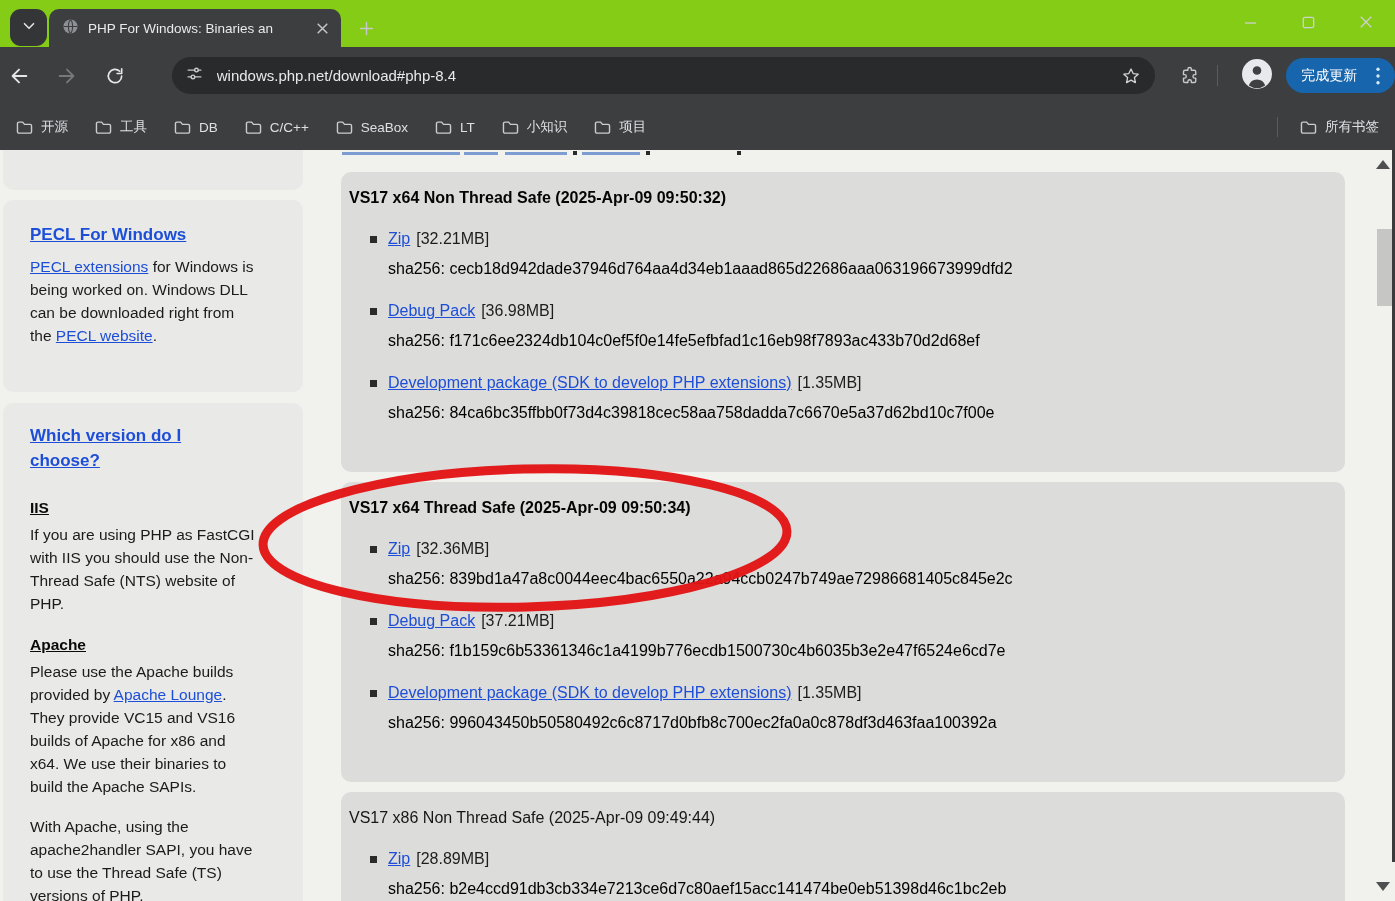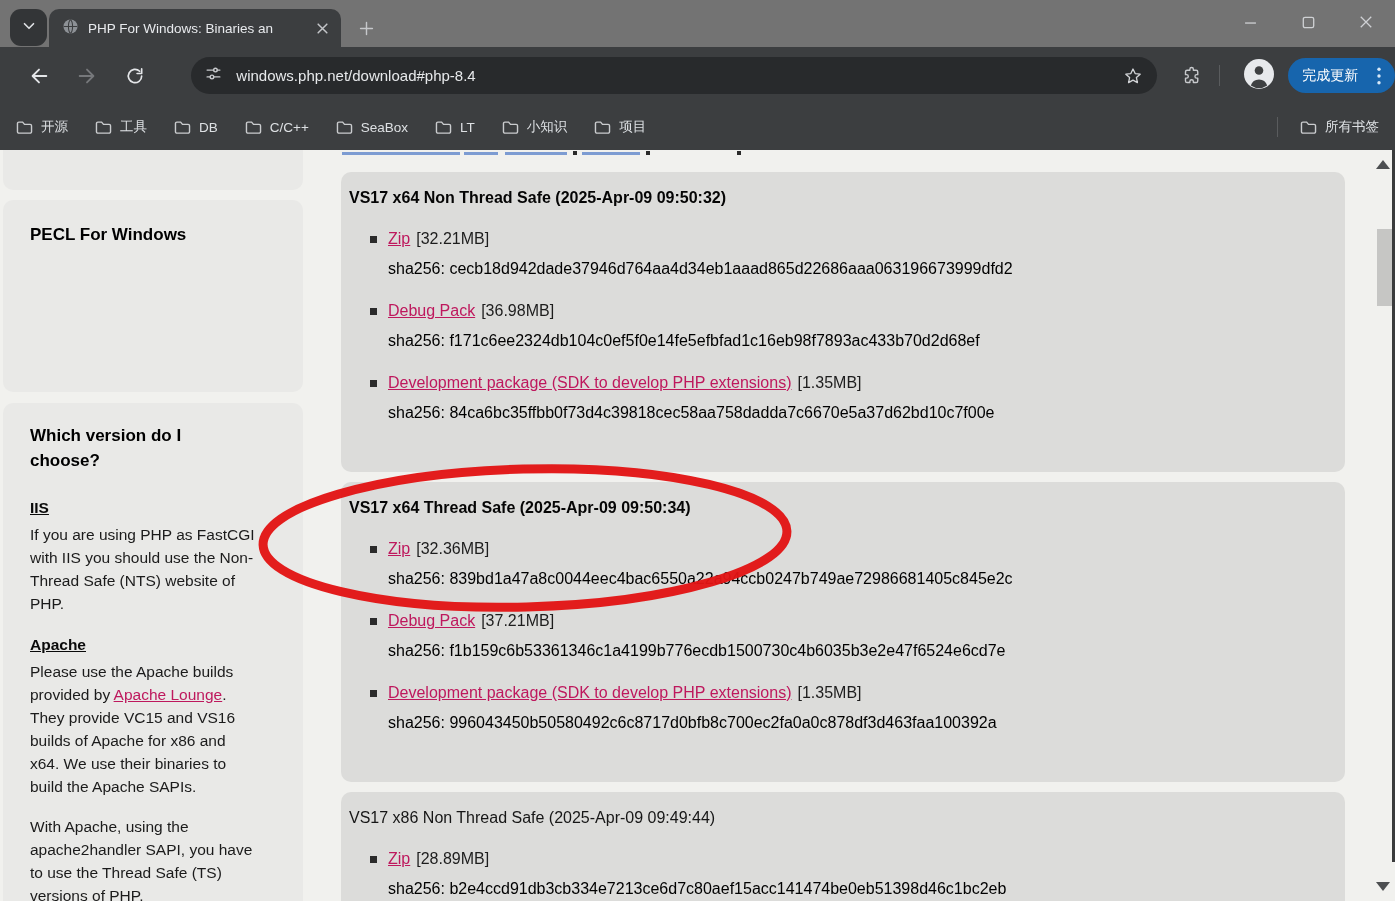--- a/index.html
+++ b/index.html
@@ -1,41 +1,41 @@
 <!DOCTYPE html>
 <html><head>
 <meta charset="utf-8">
 <style>
   * { box-sizing: border-box; }
   html,body { margin:0; padding:0; }
   body {
     width:1395px; height:901px; overflow:hidden; position:relative;
     font-family:"Liberation Sans", sans-serif; background:#f1f1ee;
   }
-  a { color:#be185d; text-decoration:underline; cursor:pointer; }
-
-  
-  .titlebar { position:absolute; top:0; left:0; width:100%; height:47px; background:#737373; }
+  a { color:#1d4ed8; text-decoration:underline; cursor:pointer; }
+
+  
+  .titlebar { position:absolute; top:0; left:0; width:100%; height:47px; background:#84cc16; }
   .tab-search-btn { position:absolute; left:10px; top:9px; width:37px; height:37px; border-radius:11px;
     background:#333537; display:flex; align-items:center; justify-content:center; }
   .tab { position:absolute; left:49px; top:9px; width:292px; height:38px; background:#3c3e40;
     border-radius:10px 10px 0 0; display:flex; align-items:center; padding:0 8px 0 13px; }
   .tab-title { flex:1; margin-left:9px; font-size:13.5px; color:#e8eaed; white-space:nowrap;
     overflow:hidden; position:relative; }
   .tab-fade { position:absolute; right:0; top:0; bottom:0; width:28px;
     background:linear-gradient(to right, rgba(60,62,64,0), #3c3e40); pointer-events:none; }
   .tab-close { width:22px; height:22px; display:flex; align-items:center; justify-content:center; border-radius:50%; }
   .newtab-btn { position:absolute; left:352px; top:14px; width:28px; height:28px;
     display:flex; align-items:center; justify-content:center; }
   .win-controls { position:absolute; right:0; top:0; height:47px; display:flex; }
   .win-btn { width:58px; height:44px; display:flex; align-items:center; justify-content:center; }
 
   
   .toolbar { position:absolute; top:47px; left:0; width:100%; height:57px; background:#3c3e40;
-    display:flex; align-items:center; padding-left:28px; }
+    display:flex; align-items:center; padding-left:8px; }
   .nav-btn { width:22px; display:flex; align-items:center; justify-content:center; margin-right:26px; }
   .addressbar { width:995px; height:37px; margin-left:20px; background:#282a2c; border-radius:19px;
     display:flex; align-items:center; padding:0 14px; }
   .url-text { margin-left:14px; font-size:15px; color:#e7e9eb; flex:1; white-space:nowrap; overflow:hidden; }
   .tool-sep { width:1px; height:21px; background:#5a5c5e; margin-left:16px; }
   .avatar { margin-left:24px; }
   .update-pill { margin-left:14px; width:110px; height:35px; border-radius:18px; background:#1765ad;
     display:flex; align-items:center; justify-content:center; gap:19px; color:#fff; font-size:14px; }
   .ext-btn { margin-left:25px; display:flex; }
   .star-btn { display:flex; }
@@ -53,21 +53,21 @@
   
   .clip-line { position:absolute; top:0; left:0; height:7px; width:100%; overflow:hidden; }
   .clip-blue { position:absolute; top:2px; height:3px; background:#7d9cd2; }
   .clip-dark { position:absolute; top:1px; height:4px; width:4px; background:#2a2a2a; }
 
   
   .side-box { position:absolute; left:3px; width:300px; background:#e9e9e7; border-radius:10px; }
   .box-partial { top:0; height:40px; border-radius:0 0 10px 10px; }
   .box-pecl { top:50px; height:192px; padding:22px 25px 0 27px; }
   .box-which { top:253px; height:600px; padding:20px 25px 0 27px; }
-  .side-h { margin:0; font-size:17px; font-weight:bold; color:#000000; line-height:25px; white-space:pre-line; }
+  .side-h { margin:0; font-size:17px; font-weight:bold; color:#1d4ed8; line-height:25px; white-space:pre-line;text-decoration:underline; }
   .side-p { margin:8px 0 0 0; font-size:15.5px; line-height:23px; color:#1b1b1b; white-space:pre-line; }
   .subhead { display:inline-block; margin:26px 0 0 0; font-size:15.5px; font-weight:bold;
     text-decoration:underline; color:#0a0a0a; }
   .subhead2 { margin-top:21px; }
   .side-p2 { margin-top:17px; }
 
   
   .section { position:absolute; left:341px; width:1004px; background:#dcdcda; border-radius:10px;
     padding:16px 20px 0 8px; font-size:16px; color:#1d1d1d; }
   .sec-1 { top:22px; height:300px; }
@@ -278,20 +278,24 @@
     <span class="clip-dark" style="left:573px;"></span>
     <span class="clip-blue" style="left:582px; width:58px;"></span>
     <span class="clip-dark" style="left:646px;"></span>
     <span class="clip-dark" style="left:737px;"></span>
   </div>
 
   <div class="side-box box-partial"></div>
 
   <div class="side-box box-pecl">
     <h3 class="side-h">PECL For Windows</h3>
+    <p class="side-p"><a href="#">PECL extensions</a><span> for Windows is
+being worked on. Windows DLL
+can be downloaded right from
+the </span><a href="#">PECL website</a><span>.</span></p>
   </div>
 
   <div class="side-box box-which">
     <h3 class="side-h">Which version do I
 choose?</h3>
     <span class="subhead">IIS</span>
     <p class="side-p" style="margin-top:6px">If you are using PHP as FastCGI
 with IIS you should use the Non-
 Thread Safe (NTS) website of
 PHP.</p>

